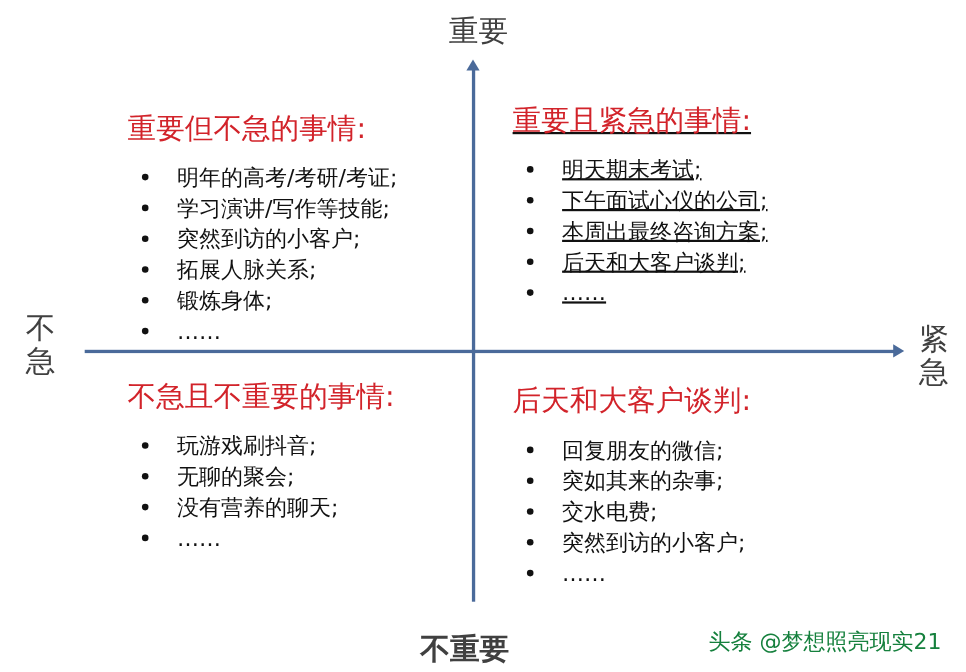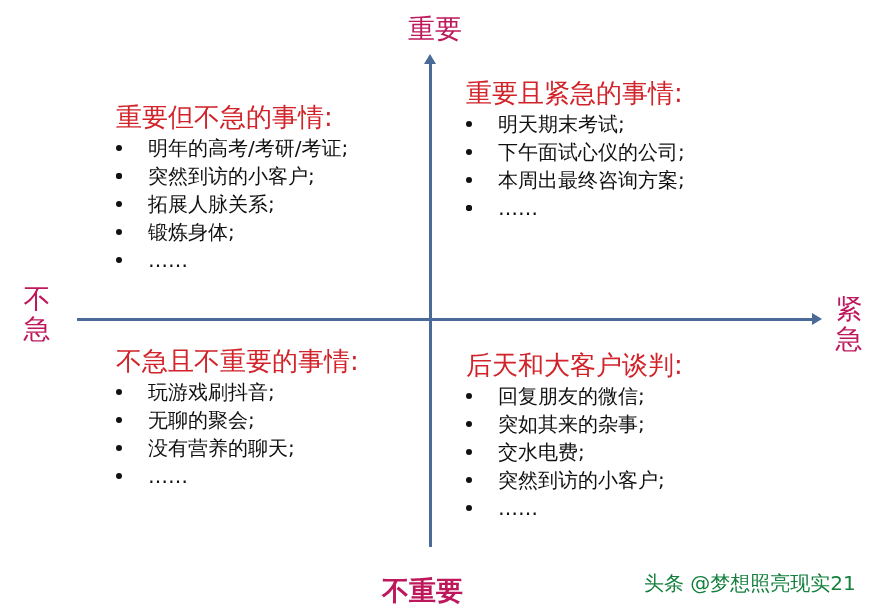--- a/index.html
+++ b/index.html
@@ -4,32 +4,32 @@
 <style>
   html, body { margin:0; padding:0; }
   body { width:878px; height:611px; background:#ffffff; position:relative; overflow:hidden;
          font-family:"DejaVu Sans","Liberation Sans",sans-serif; color:#111; }
   .axis-h { position:absolute; left:77px; top:318px; width:737px; height:3px; background:#4a6a9a; }
   .axis-v { position:absolute; left:429px; top:62px; width:3px; height:485px; background:#4a6a9a; }
   .arrow-up { position:absolute; left:424px; top:54px; width:0; height:0;
               border-left:6px solid transparent; border-right:6px solid transparent; border-bottom:10px solid #4a6a9a; }
   .arrow-right { position:absolute; left:812px; top:313px; width:0; height:0;
               border-top:6px solid transparent; border-bottom:6px solid transparent; border-left:10px solid #4a6a9a; }
-  .lbl { position:absolute; font-size:27px; line-height:30px; color:#be185d; }
+  .lbl { position:absolute; font-size:27px; line-height:30px; color:#404040; }
   .lbl-top { left:408px; top:14px; }
   .lbl-bottom { left:382px; top:576px;font-weight:bold; }
   .lbl-left { left:22px; top:284px; width:30px; text-align:center; }
   .lbl-right { left:834px; top:294px; width:30px; text-align:center; }
   .quad { position:absolute; }
   .quad h2 { margin:0; font-weight:normal; font-size:26px; line-height:34px; color:#d2232a; white-space:nowrap; }
-  .quad ul { margin:0; padding:0; list-style:none; }
+  .quad ul { margin:13px; padding:0; list-style:none; }
   .quad li { position:relative; font-size:20px; line-height:28px; padding-left:32px; white-space:nowrap; color:#111; }
   .quad li .bullet { position:absolute; left:0; top:11px; width:6px; height:6px; border-radius:50%; background:#111; }
   .q-tl { left:116px; top:100px; }
-  .q-tr { left:466px; top:76px; }
+  .q-tr { left:466px; top:93px;text-decoration:underline; }
   .q-bl { left:116px; top:344px; }
   .q-br { left:466px; top:348px; }
   .watermark { position:absolute; left:644px; top:570px; font-size:20px; color:#15803d; white-space:nowrap; }
 </style>
 </head>
 <body>
 
 <div class="axis-v"></div>
 <div class="arrow-up"></div>
 <div class="axis-h"></div>
@@ -43,35 +43,35 @@
 </div>
 <div class="lbl lbl-right">
   <div>紧</div>
   <div>急</div>
 </div>
 
 <div class="quad q-tl">
   <h2>重要但不急的事情:</h2>
   <ul>
     <li><span class="bullet"></span><span>明年的高考/考研/考证;</span></li>
-    <li><span class="bullet"></span></li>
+    <li><span class="bullet"></span><span>学习演讲/写作等技能;</span></li>
     <li><span class="bullet"></span><span>突然到访的小客户;</span></li>
     <li><span class="bullet"></span><span>拓展人脉关系;</span></li>
     <li><span class="bullet"></span><span>锻炼身体;</span></li>
     <li><span class="bullet"></span><span>……</span></li>
   </ul>
 </div>
 
 <div class="quad q-tr">
   <h2>重要且紧急的事情:</h2>
   <ul>
     <li><span class="bullet"></span><span>明天期末考试;</span></li>
     <li><span class="bullet"></span><span>下午面试心仪的公司;</span></li>
     <li><span class="bullet"></span><span>本周出最终咨询方案;</span></li>
-    <li><span class="bullet"></span></li>
+    <li><span class="bullet"></span><span>后天和大客户谈判;</span></li>
     <li><span class="bullet"></span><span>……</span></li>
   </ul>
 </div>
 
 <div class="quad q-bl">
   <h2>不急且不重要的事情:</h2>
   <ul>
     <li><span class="bullet"></span><span>玩游戏刷抖音;</span></li>
     <li><span class="bullet"></span><span>无聊的聚会;</span></li>
     <li><span class="bullet"></span><span>没有营养的聊天;</span></li>

